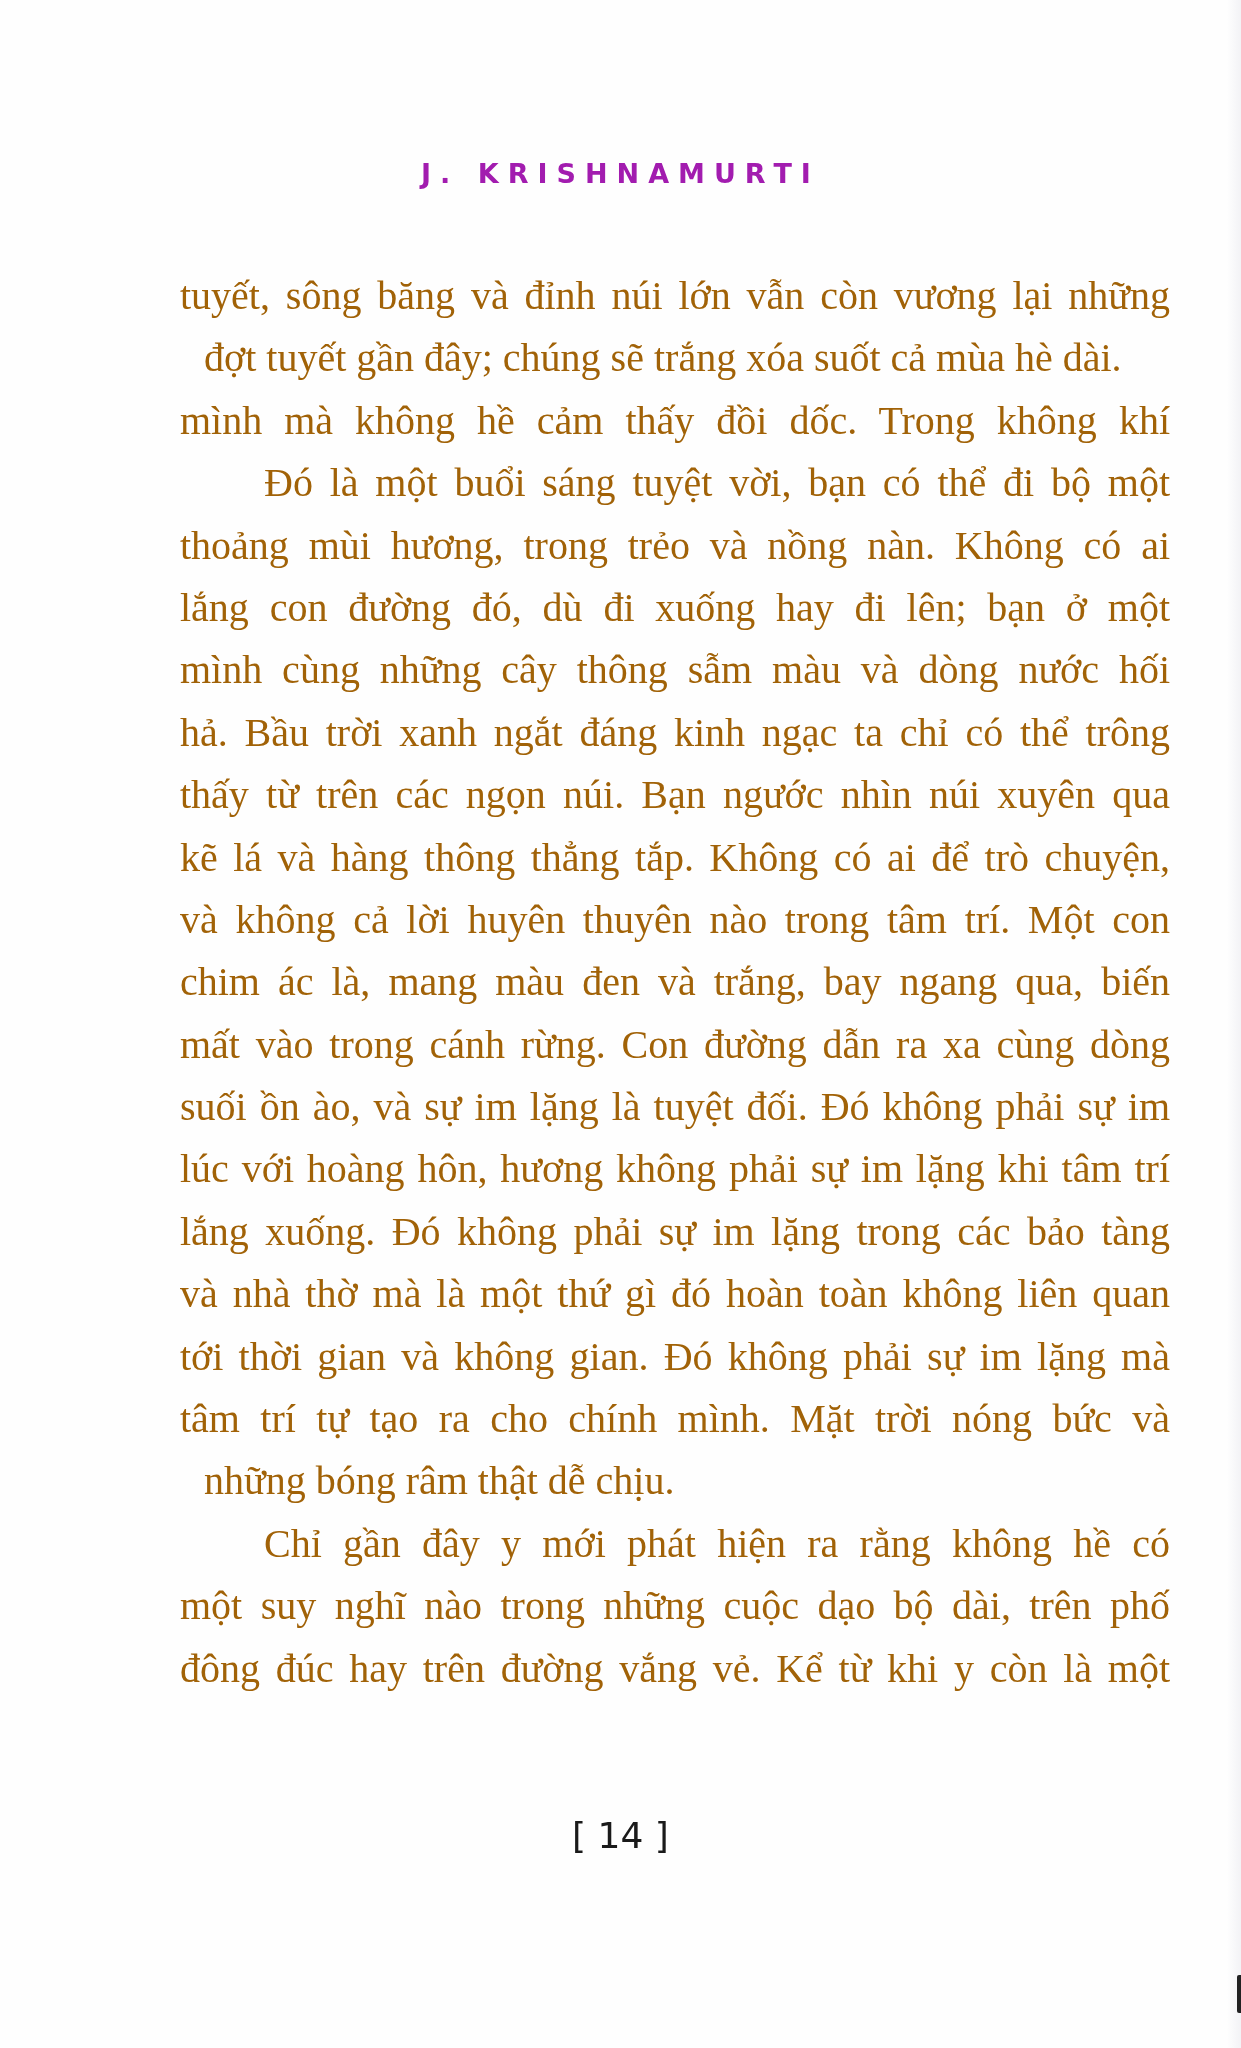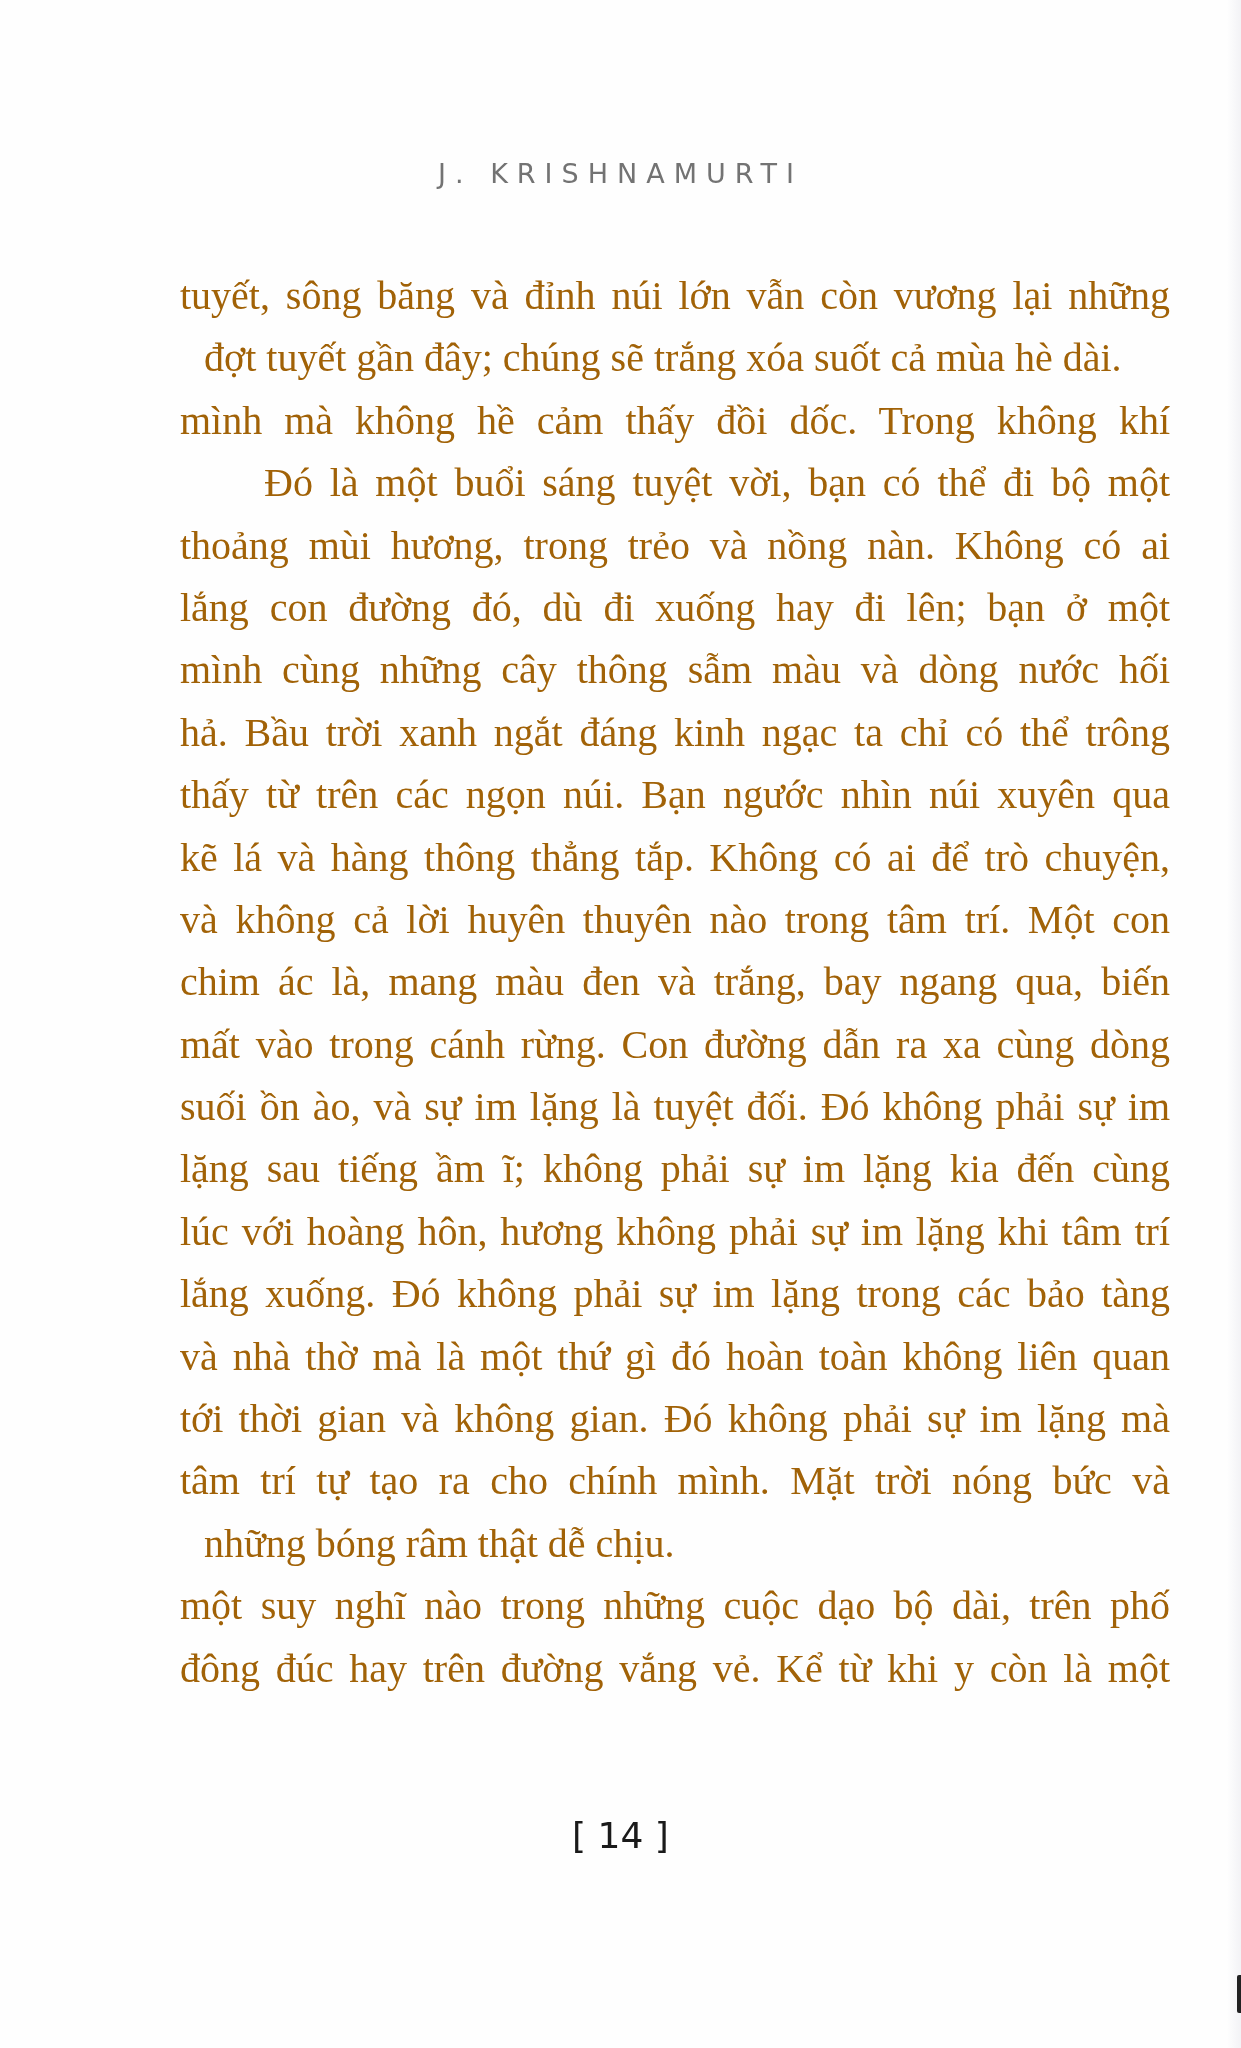--- a/index.html
+++ b/index.html
@@ -24,22 +24,22 @@
     }
     .running-header {
       position: absolute;
       top: 158px;
       left: 0;
       width: 1241px;
       text-align: center;
       font-family: "DejaVu Sans", sans-serif;
       font-size: 27px;
       letter-spacing: 9px;
-      color: #737373;
-      font-weight: normal;
+      color: #a21caf;
+      font-weight: bold;
     }
     .body-text {
       position: absolute;
       left: 180px;
       top: 265px;
       width: 990px;
       font-family: "Liberation Serif", serif;
       font-size: 40px;
       line-height: 62.4px;
       color: #a16207;
@@ -102,28 +102,28 @@
     <span class="line">thoảng mùi hương, trong trẻo và nồng nàn. Không có ai</span>
     <span class="line">lắng con đường đó, dù đi xuống hay đi lên; bạn ở một</span>
     <span class="line">mình cùng những cây thông sẫm màu và dòng nước hối</span>
     <span class="line">hả. Bầu trời xanh ngắt đáng kinh ngạc ta chỉ có thể trông</span>
     <span class="line">thấy từ trên các ngọn núi. Bạn ngước nhìn núi xuyên qua</span>
     <span class="line">kẽ lá và hàng thông thẳng tắp. Không có ai để trò chuyện,</span>
     <span class="line">và không cả lời huyên thuyên nào trong tâm trí. Một con</span>
     <span class="line">chim ác là, mang màu đen và trắng, bay ngang qua, biến</span>
     <span class="line">mất vào trong cánh rừng. Con đường dẫn ra xa cùng dòng</span>
     <span class="line">suối ồn ào, và sự im lặng là tuyệt đối. Đó không phải sự im</span>
-    <span class="line">lặng sau tiếng ầm ĩ; không phải sự im lặng kia đến cùng</span>
     <span class="line">lúc với hoàng hôn, hương không phải sự im lặng khi tâm trí</span>
     <span class="line">lắng xuống. Đó không phải sự im lặng trong các bảo tàng</span>
     <span class="line">và nhà thờ mà là một thứ gì đó hoàn toàn không liên quan</span>
     <span class="line">tới thời gian và không gian. Đó không phải sự im lặng mà</span>
     <span class="line">tâm trí tự tạo ra cho chính mình. Mặt trời nóng bức và</span>
     <span class="line last">những bóng râm thật dễ chịu.</span>
 
+    <span class="line indent">Chỉ gần đây y mới phát hiện ra rằng không hề có</span>
     <span class="line">một suy nghĩ nào trong những cuộc dạo bộ dài, trên phố</span>
     <span class="line">đông đúc hay trên đường vắng vẻ. Kể từ khi y còn là một</span>
   </div>
 
   <div class="page-number">[ 14 ]</div>
 
   <div class="edge-shadow"></div>
   <div class="edge-mark"></div>
 </div>
 

